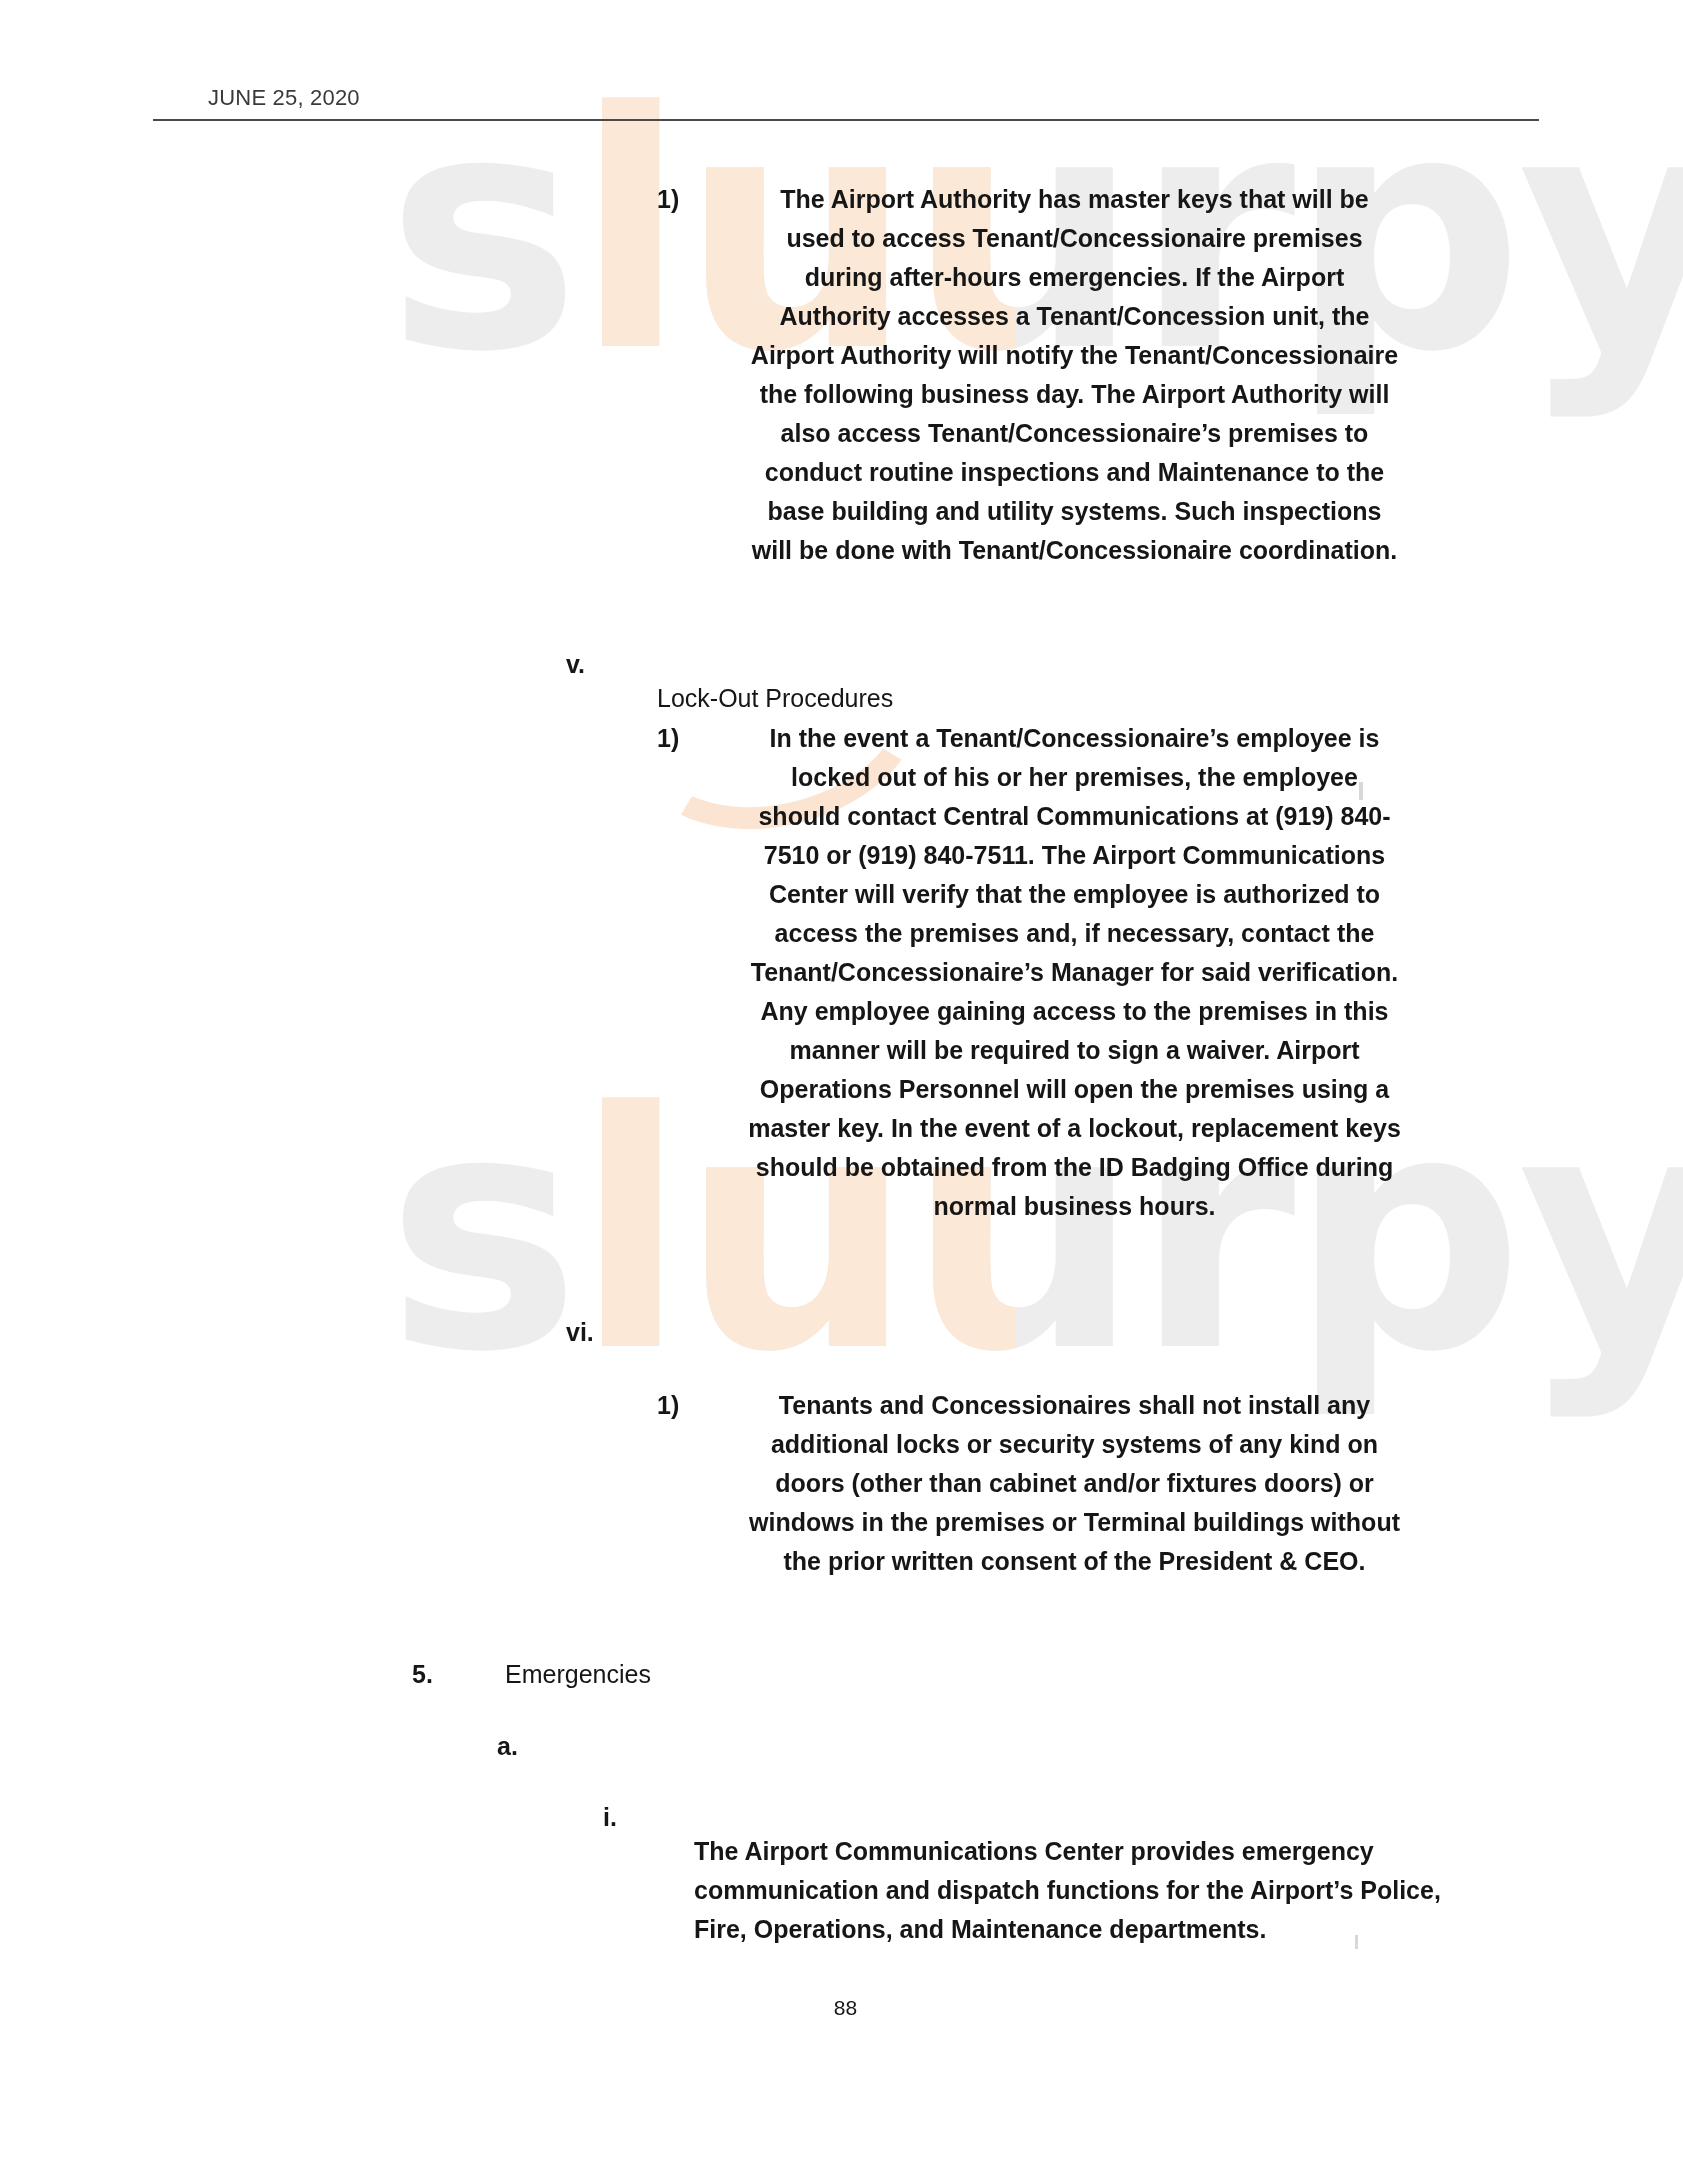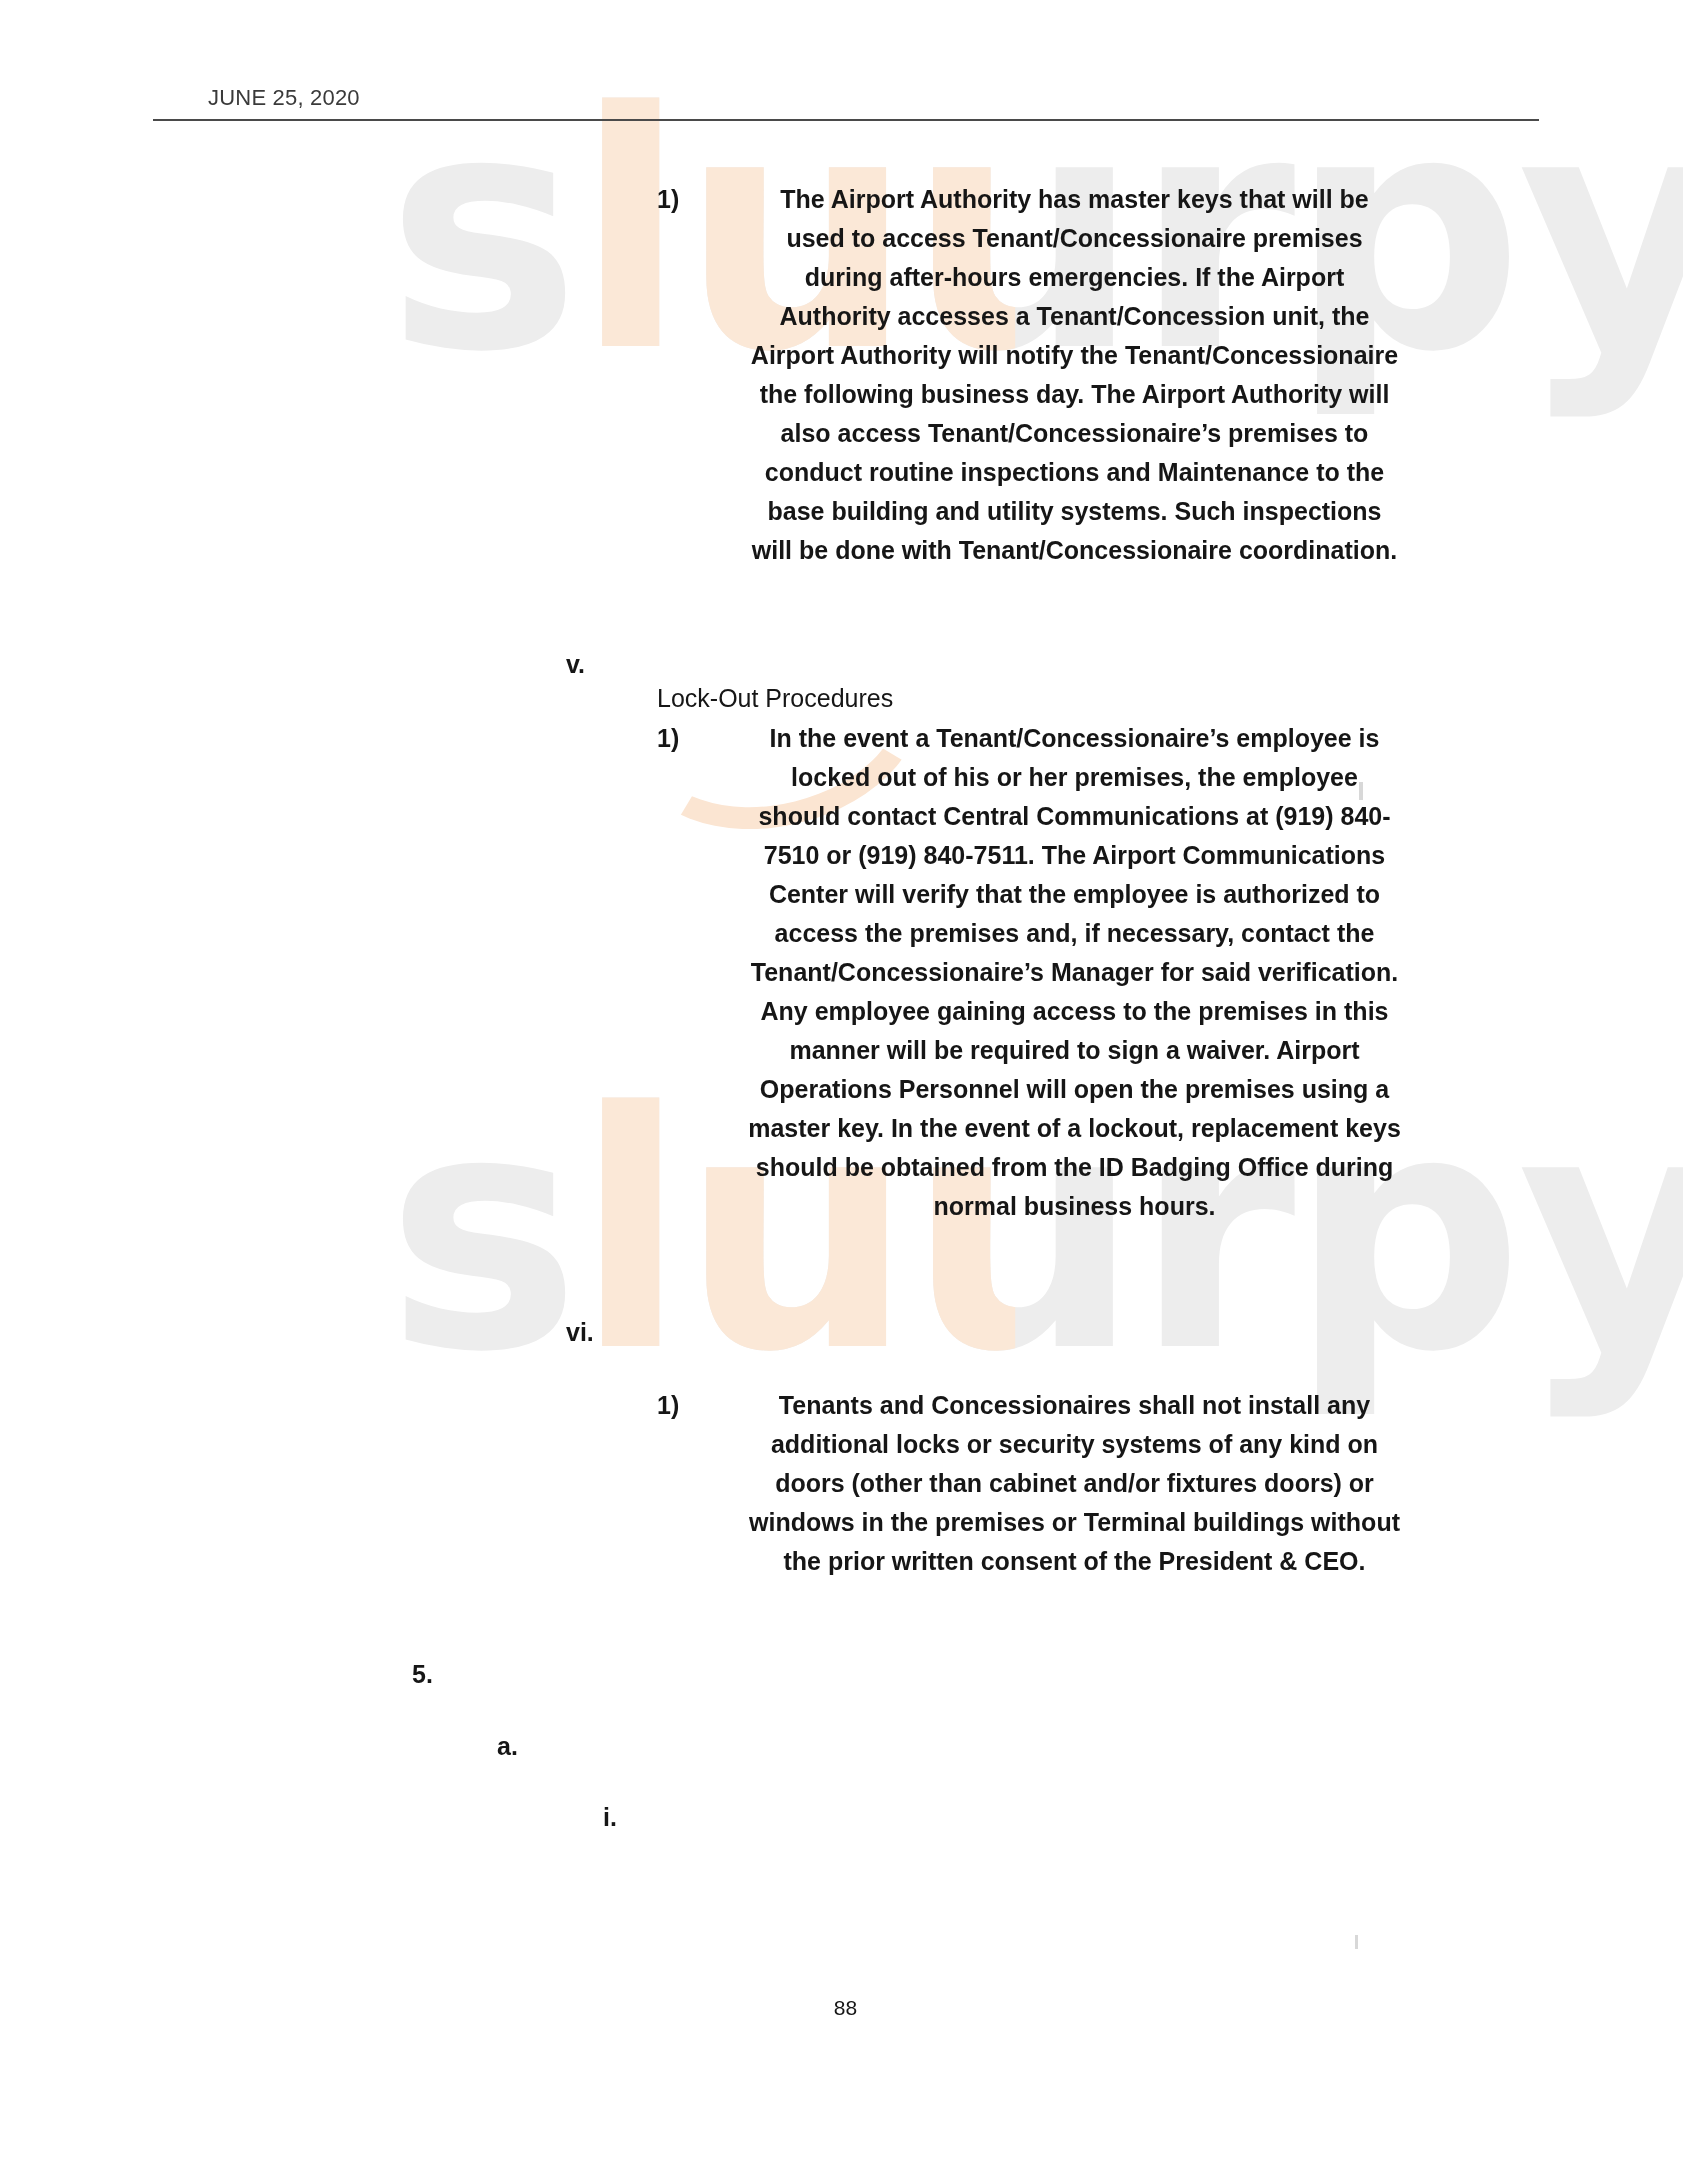--- a/index.html
+++ b/index.html
@@ -296,27 +296,29 @@
       <div class="marker">vi.</div>
     </div>
 
     <div class="blk lvl-num" style="left:653px; top:1386px; width:752px;">
       <div class="marker">1)</div>
       <div class="body-txt">Tenants and Concessionaires shall not install any additional locks or security systems of any kind on doors (other than cabinet and/or fixtures doors) or windows in the premises or Terminal buildings without the prior written consent of the President &amp; CEO.</div>
     </div>
 
     <div class="blk lvl-top" style="left:408px; top:1655px; width:891px;">
       <div class="marker">5.</div>
+      <div class="body-txt">Emergencies</div>
     </div>
 
     <div class="blk lvl-alpha" style="left:493px; top:1727px; width:891px;">
       <div class="marker">a.</div>
     </div>
 
     <div class="blk lvl-roman para" style="left:599px; top:1798px; width:891px;">
       <div class="marker">i.</div>
+      <div class="body-txt">The Airport Communications Center provides emergency communication and dispatch functions for the Airport’s Police, Fire, Operations, and Maintenance departments.</div>
     </div>
 
     <div class="page-number">88</div>
 
   </div>
 </div>
 
 
 </body></html>

